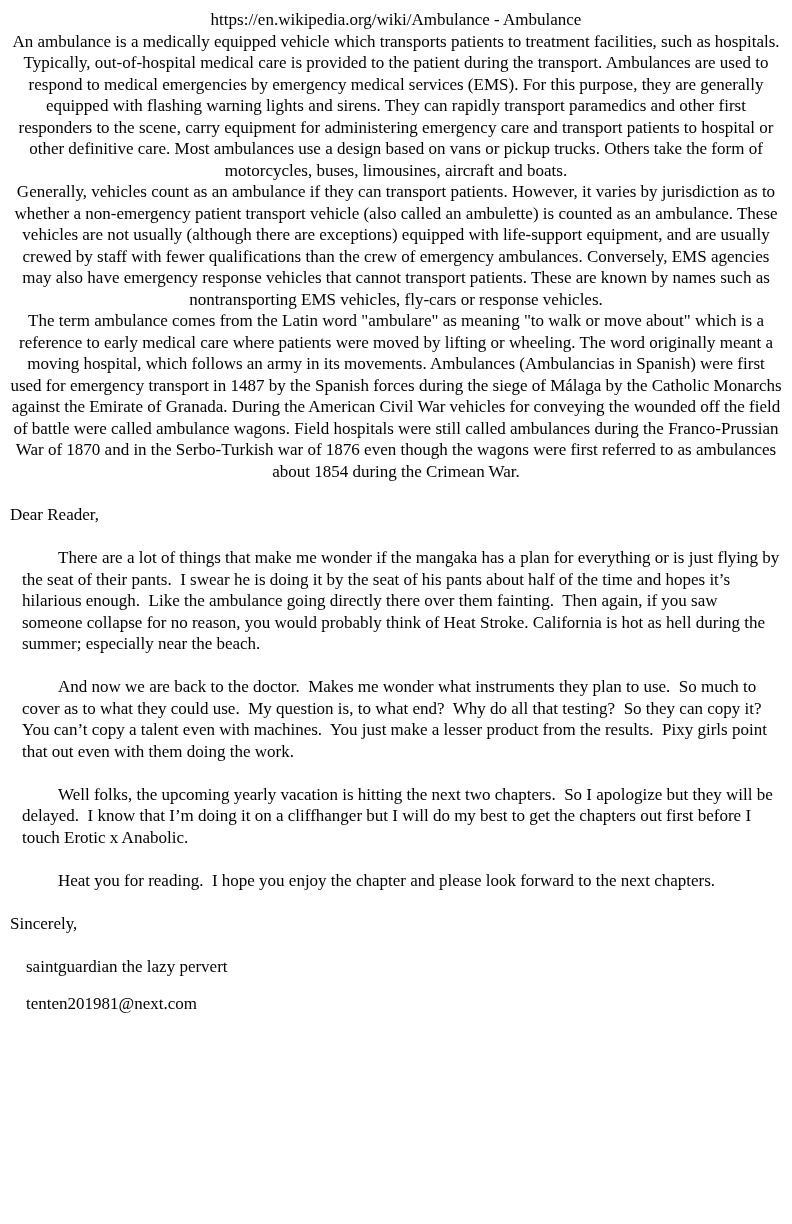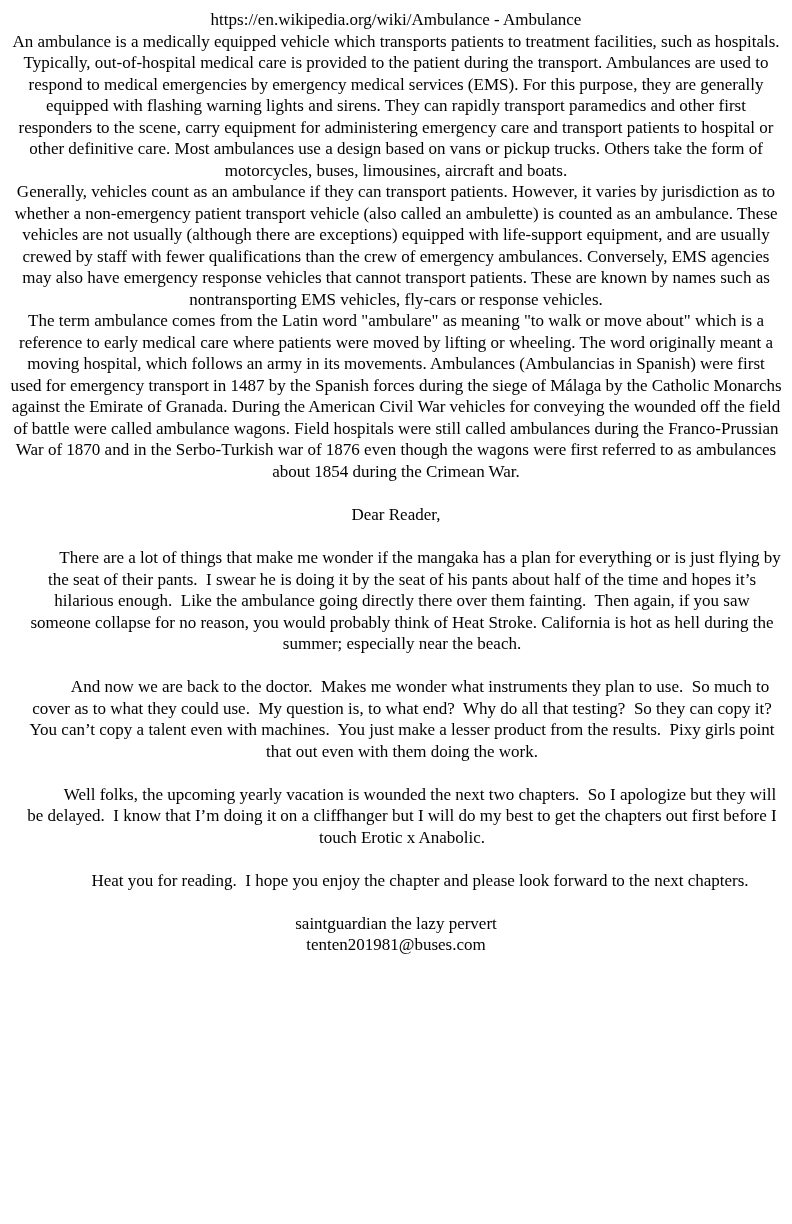--- a/index.html
+++ b/index.html
@@ -21,46 +21,47 @@
   }
   .wiki-block p {
     margin: 0;
     text-align: center;
   }
   .wiki-block {
     margin-bottom: 22px;
   }
   .letter p {
     margin: 0 0 21.5px 0;
-    text-align: center;
+    text-align: left;
     white-space: pre-wrap;
   }
   .letter p.indent {
     text-indent: 36px;
     margin-left: 12px;
   }
   .letter p.sig-line {
-    margin: 0;
+    margin: 16px;
   }
 </style>
 </head>
 <body>
 
 <div class="page">
 
   <div class="wiki-block">
     <p>https://en.wikipedia.org/wiki/Ambulance - Ambulance</p>
     <p>An ambulance is a medically equipped vehicle which transports patients to treatment facilities, such as hospitals. Typically, out-of-hospital medical care is provided to the patient during the transport. Ambulances are used to respond to medical emergencies by emergency medical services (EMS). For this purpose, they are generally equipped with flashing warning lights and sirens. They can rapidly transport paramedics and other first responders to the scene, carry equipment for administering emergency care and transport patients to hospital or other definitive care. Most ambulances use a design based on vans or pickup trucks. Others take the form of motorcycles, buses, limousines, aircraft and boats.</p>
     <p>Generally, vehicles count as an ambulance if they can transport patients. However, it varies by jurisdiction as to whether a non-emergency patient transport vehicle (also called an ambulette) is counted as an ambulance. These vehicles are not usually (although there are exceptions) equipped with life-support equipment, and are usually crewed by staff with fewer qualifications than the crew of emergency ambulances. Conversely, EMS agencies may also have emergency response vehicles that cannot transport patients. These are known by names such as nontransporting EMS vehicles, fly-cars or response vehicles.</p>
     <p>The term ambulance comes from the Latin word "ambulare" as meaning "to walk or move about" which is a reference to early medical care where patients were moved by lifting or wheeling. The word originally meant a moving hospital, which follows an army in its movements. Ambulances (Ambulancias in Spanish) were first used for emergency transport in 1487 by the Spanish forces during the siege of Málaga by the Catholic Monarchs against the Emirate of Granada. During the American Civil War vehicles for conveying the wounded off the field of battle were called ambulance wagons. Field hospitals were still called ambulances during the Franco-Prussian War of 1870 and in the Serbo-Turkish war of 1876 even though the wagons were first referred to as ambulances about 1854 during the Crimean War.</p>
   </div>
 
   <div class="letter">
     <p>Dear Reader,</p>
     <p class="indent">There are a lot of things that make me wonder if the mangaka has a plan for everything or is just flying by the seat of their pants.  I swear he is doing it by the seat of his pants about half of the time and hopes it’s hilarious enough.  Like the ambulance going directly there over them fainting.  Then again, if you saw someone collapse for no reason, you would probably think of Heat Stroke. California is hot as hell during the summer; especially near the beach.</p>
     <p class="indent">And now we are back to the doctor.  Makes me wonder what instruments they plan to use.  So much to cover as to what they could use.  My question is, to what end?  Why do all that testing?  So they can copy it?  You can’t copy a talent even with machines.  You just make a lesser product from the results.  Pixy girls point that out even with them doing the work.</p>
-    <p class="indent">Well folks, the upcoming yearly vacation is wounded the next two chapters.  So I apologize but they will be delayed.  I know that I’m doing it on a cliffhanger but I will do my best to get the chapters out first before I touch Erotic x Anabolic.</p>
+    <p class="indent">Well folks, the upcoming yearly vacation is hitting the next two chapters.  So I apologize but they will be delayed.  I know that I’m doing it on a cliffhanger but I will do my best to get the chapters out first before I touch Erotic x Anabolic.</p>
     <p class="indent">Heat you for reading.  I hope you enjoy the chapter and please look forward to the next chapters.</p>
+    <p>Sincerely,</p>
     <p class="sig-line">saintguardian the lazy pervert</p>
-    <p class="sig-line">tenten201981@buses.com</p>
+    <p class="sig-line">tenten201981@next.com</p>
   </div>
 
 </div>
 
 </body></html>

